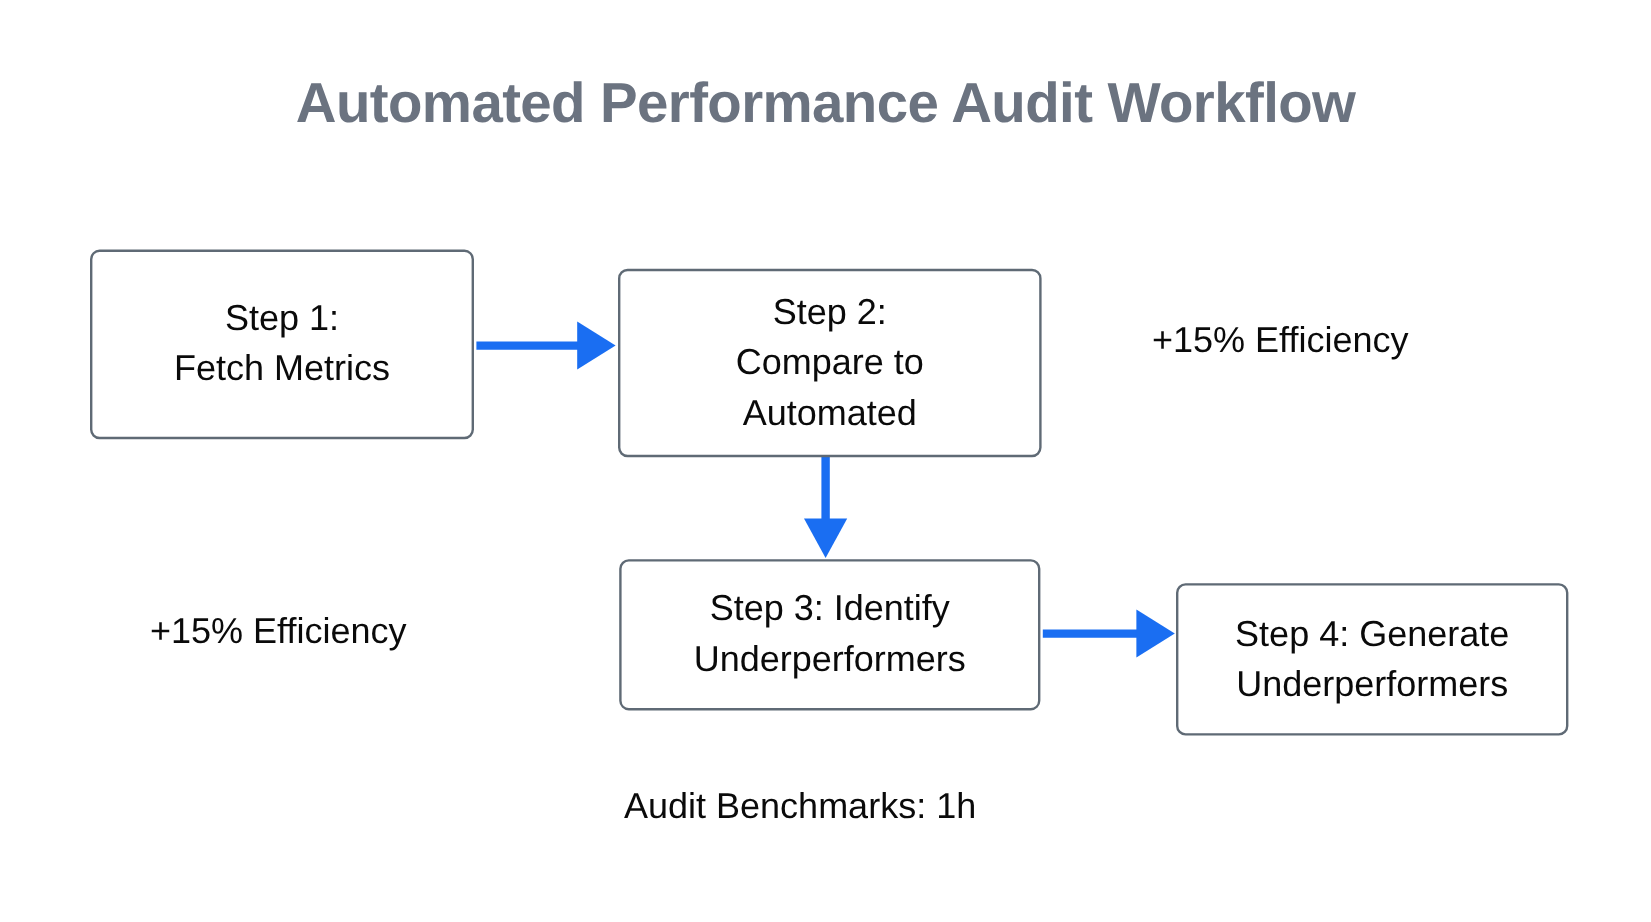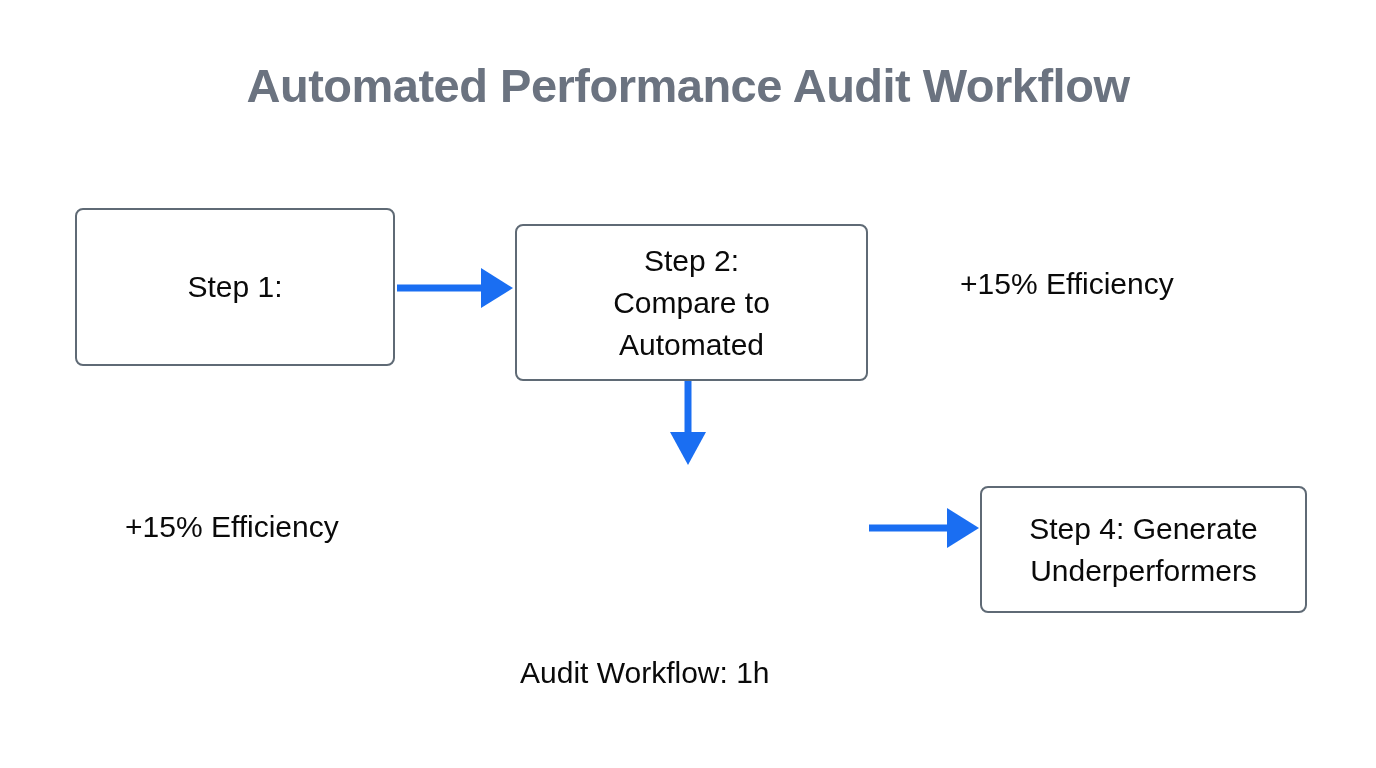--- a/index.html
+++ b/index.html
@@ -90,33 +90,38 @@
       <polygon class="arrow-head" points="670,432 706,432 688,465"></polygon>
     </g>
     <g>
       <line class="arrow-line" x1="869" y1="528" x2="949" y2="528"></line>
       <polygon class="arrow-head" points="947,508 947,548 979,528"></polygon>
     </g>
   </svg>
 
   <div class="node node-step1">
     <div>Step 1:</div>
+    <div>Fetch Metrics</div>
   </div>
 
   <div class="node node-step2">
     <div>Step 2:</div>
     <div>Compare to</div>
     <div>Automated</div>
   </div>
 
+  <div class="node node-step3">
+    <div>Step 3: Identify</div>
+    <div>Underperformers</div>
+  </div>
 
   <div class="node node-step4">
     <div>Step 4: Generate</div>
     <div>Underperformers</div>
   </div>
 
   <div class="annotation annotation-efficiency-right">+15% Efficiency</div>
 
   <div class="annotation annotation-efficiency-left">+15% Efficiency</div>
 
-  <div class="annotation annotation-audit-frequency">Audit Workflow: 1h</div>
+  <div class="annotation annotation-audit-frequency">Audit Benchmarks: 1h</div>
 
 </div>
 
 </body></html>

